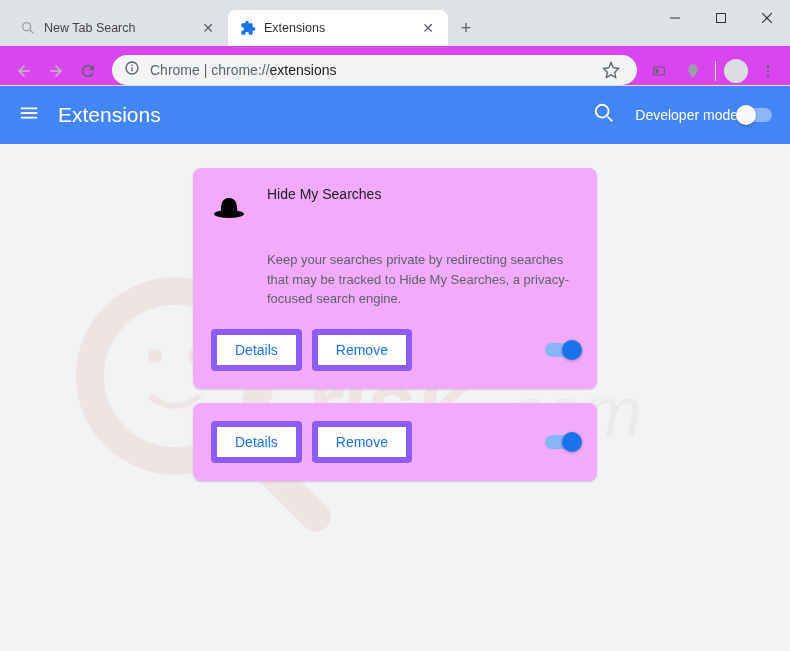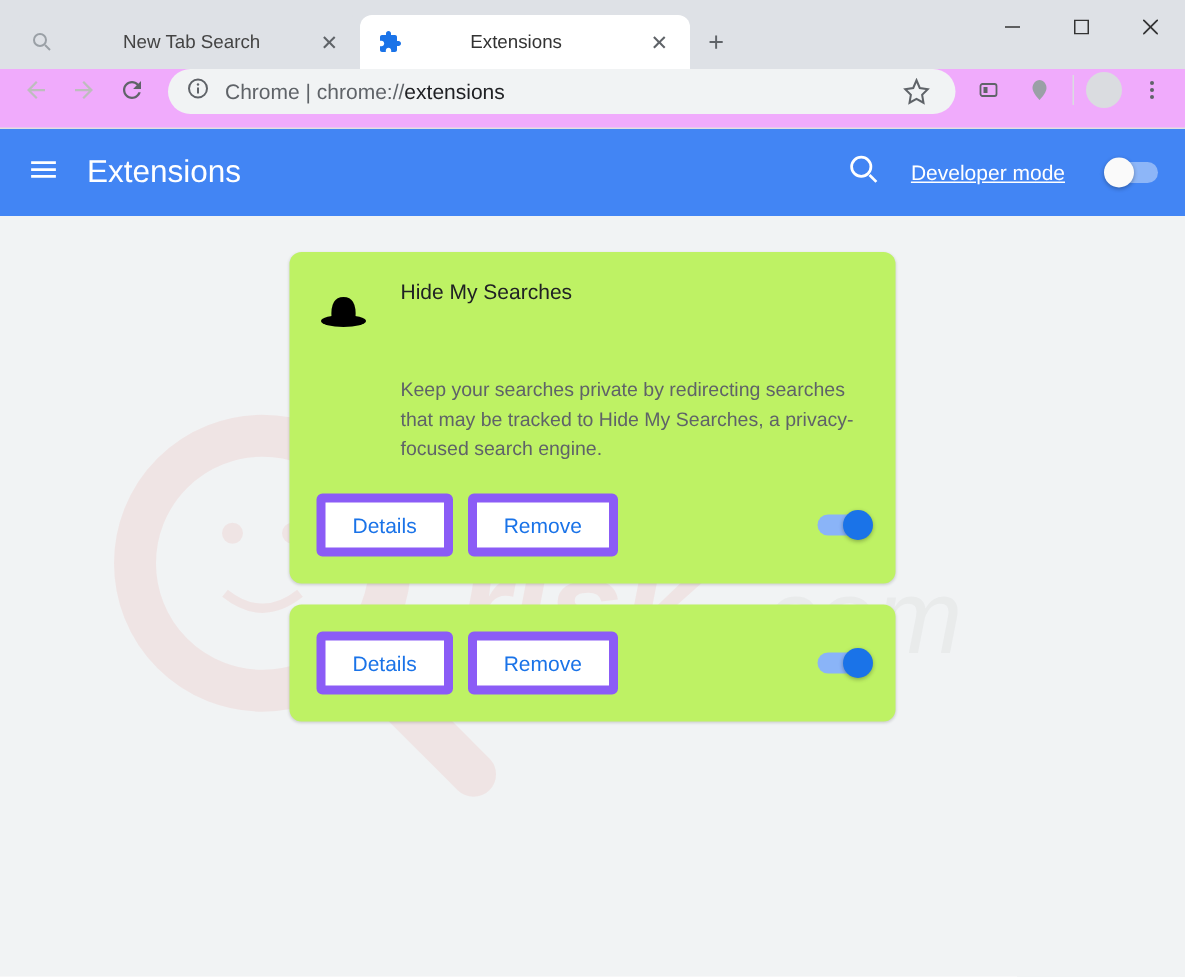--- a/index.html
+++ b/index.html
@@ -4,59 +4,59 @@
 <style>
 * { margin: 0; padding: 0; box-sizing: border-box; font-family: 'Segoe UI', Arial, sans-serif; }
 body { width: 790px; height: 651px; background: #fff; position: relative; overflow: hidden; }
 
 
 .window-controls { position: absolute; top: 0; right: 0; display: flex; height: 36px; }
 .win-btn { width: 46px; display: flex; align-items: center; justify-content: center; color: #333; }
 
 
 .tab-strip { display: flex; align-items: flex-end; background: #dee1e6; height: 46px; padding-left: 8px; padding-top: 10px; }
-.tab { display: flex; align-items: center; height: 36px; padding: 0 12px; border-radius: 8px 8px 0 0; min-width: 220px; max-width: 240px; position: relative; gap: 38px; }
+.tab { display: flex; align-items: center; height: 36px; padding: 0 12px; border-radius: 8px 8px 0 0; min-width: 220px; max-width: 240px; position: relative; }
 .tab.inactive { background: #dee1e6; color: #444; }
 .tab.active { background: #fff; color: #333; }
 .tab-icon { width: 16px; height: 16px; margin-right: 8px; flex-shrink: 0; }
 .tab-title { flex: 1; font-size: 12.5px; white-space: nowrap; overflow: hidden; text-overflow: ellipsis; }
 .tab-close { width: 16px; height: 16px; display: flex; align-items: center; justify-content: center; color: #5f6368; font-size: 14px; }
 .new-tab { width: 28px; height: 28px; display: flex; align-items: center; justify-content: center; color: #5f6368; font-size: 18px; margin-left: 4px; margin-bottom: 4px; }
 
 
-.toolbar { display: flex; align-items: flex-start; background: #f0abfc; height: 40px; padding: 0 8px; border-bottom: 1px solid #e0e0e0; }
+.toolbar { display: flex; align-items: flex-end; background: #d946ef; height: 40px; padding: 0 8px; border-bottom: 1px solid #e0e0e0; }
 .nav-btn { width: 28px; height: 28px; display: flex; align-items: center; justify-content: center; color: #5f6368; margin: 0 2px; }
 .nav-btn.disabled { color: #bdbdbd; }
 .omnibox { flex: 1; display: flex; align-items: center; height: 30px; background: #f1f3f4; border-radius: 15px; margin: 0 8px; padding: 0 12px; }
 .omnibox-icon { margin-right: 10px; color: #5f6368; }
 .omnibox-text { font-size: 14px; color: #5f6368; }
 .omnibox-text .dark { color: #202124; }
 .toolbar-right { display: flex; align-items: center; gap: 6px; }
 .tool-icon { width: 28px; height: 28px; display: flex; align-items: center; justify-content: center; color: #5f6368; }
 .sep { width: 1px; height: 20px; background: #dadce0; margin: 0 2px; }
 .avatar { width: 24px; height: 24px; border-radius: 50%; background: #dadce0; }
 
 
 .ext-header { background: #4285f4; height: 58px; display: flex; align-items: center; padding: 0 18px; color: #fff; }
 .hamburger { margin-right: 18px; }
 .ext-title { font-size: 21px; font-weight: 400; flex: 1; }
 .search-btn { margin-right: 20px; }
-.dev-mode { font-size: 14px; margin-right: 28px; text-decoration: underline; }
+.dev-mode { font-size: 14px; margin-right: 0; }
 .toggle-dev { width: 34px; height: 14px; background: rgba(255,255,255,0.4); border-radius: 7px; position: relative; }
 .toggle-dev::after { content: ''; position: absolute; left: -2px; top: -3px; width: 20px; height: 20px; background: #fafafa; border-radius: 50%; box-shadow: 0 1px 3px rgba(0,0,0,0.3); }
 
 
 .content { background: #f1f3f4; height: calc(651px - 46px - 40px - 58px); padding: 24px 0; display: flex; flex-direction: column; align-items: center; gap: 14px; position: relative; }
 
 
 .watermark { position: absolute; top: 50%; left: 50%; transform: translate(-50%, -50%); pointer-events: none; opacity: 0.07; }
 .watermark svg { width: 700px; height: 300px; }
 
 
-.card { width: 404px; background: #bef264; border-radius: 8px; box-shadow: 0 1px 2px rgba(0,0,0,0.15); padding: 18px; position: relative; z-index: 1; }
+.card { width: 404px; background: #f0abfc; border-radius: 8px; box-shadow: 0 1px 2px rgba(0,0,0,0.15); padding: 18px; position: relative; z-index: 1; }
 .card-top { display: flex; gap: 20px; margin-bottom: 20px; }
 .card-icon { width: 36px; height: 36px; flex-shrink: 0; display: flex; align-items: center; justify-content: center; margin-top: 2px; }
 .card-info { flex: 1; }
 .card-title { font-size: 14px; color: #202124; margin-bottom: 6px; }
 .card-desc { font-size: 13px; color: #5f6368; line-height: 1.5; margin-top: 48px; }
 .card-bottom { display: flex; align-items: center; gap: 10px; }
 .card-btn { padding: 7px 18px; border: 6px solid #8b5cf6; border-radius: 4px; background: #fff; color: #1a73e8; font-size: 14px; font-weight: 500; cursor: pointer; }
 .card-toggle { margin-left: auto; width: 34px; height: 14px; background: #8ab4f8; border-radius: 7px; position: relative; }
 .card-toggle::after { content: ''; position: absolute; right: -3px; top: -3px; width: 20px; height: 20px; background: #1a73e8; border-radius: 50%; box-shadow: 0 1px 3px rgba(0,0,0,0.3); }
 .icon-bus { background: #e8eaed; border-radius: 4px; padding: 6px; }

